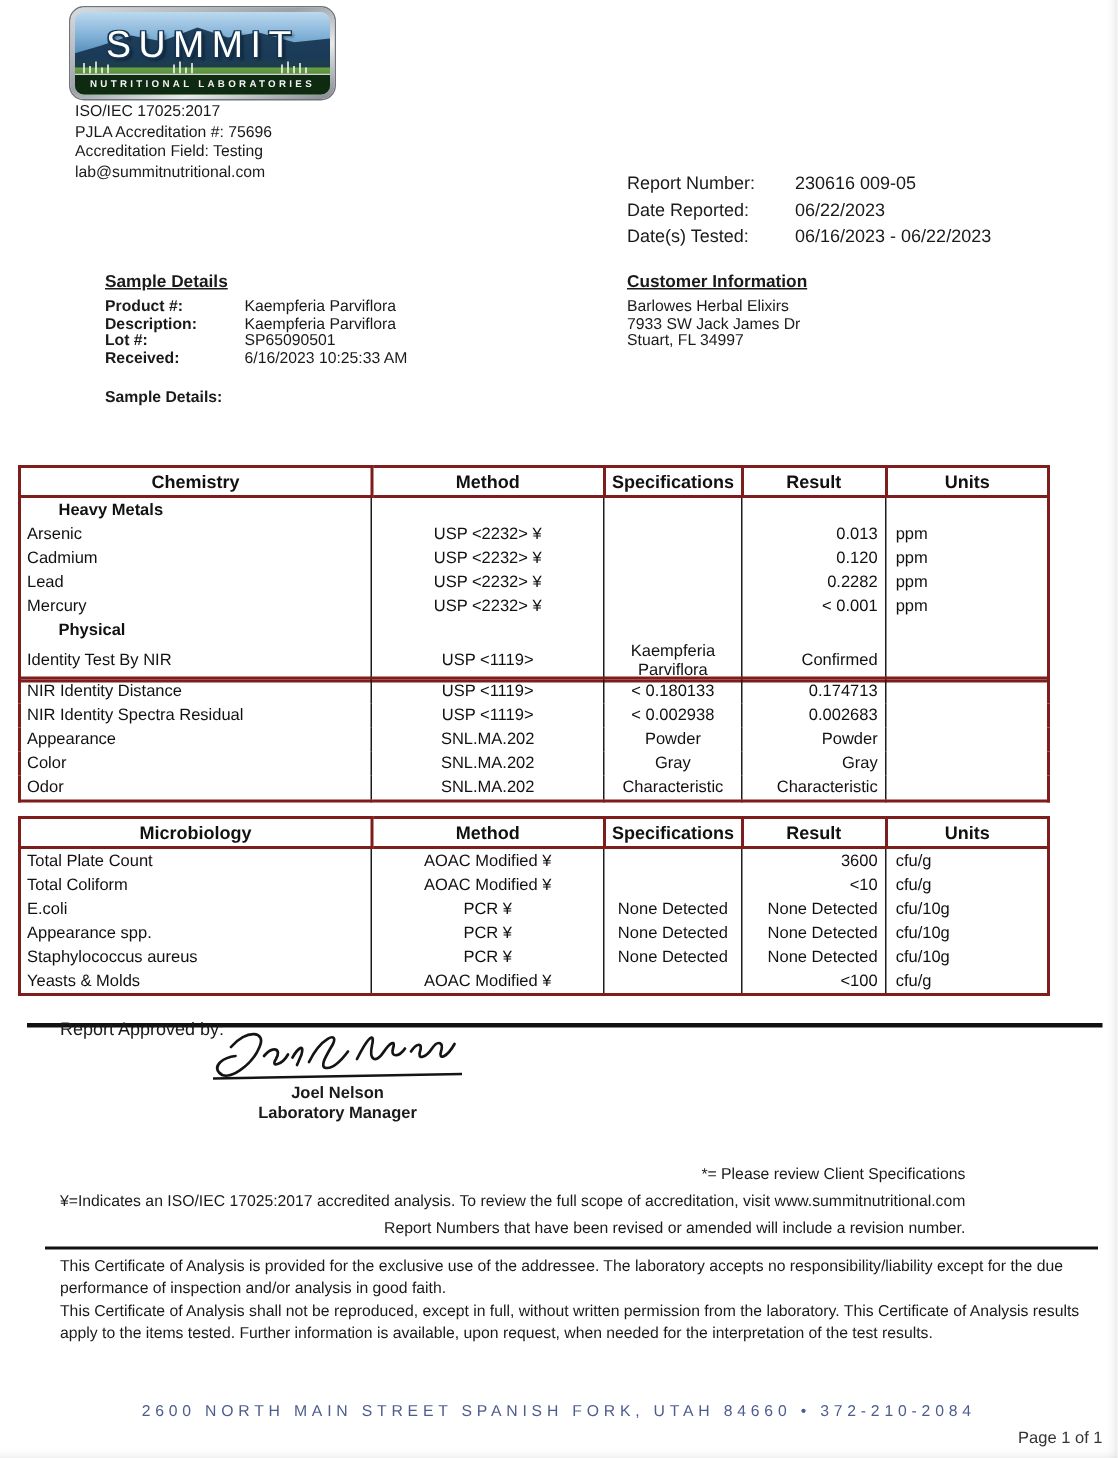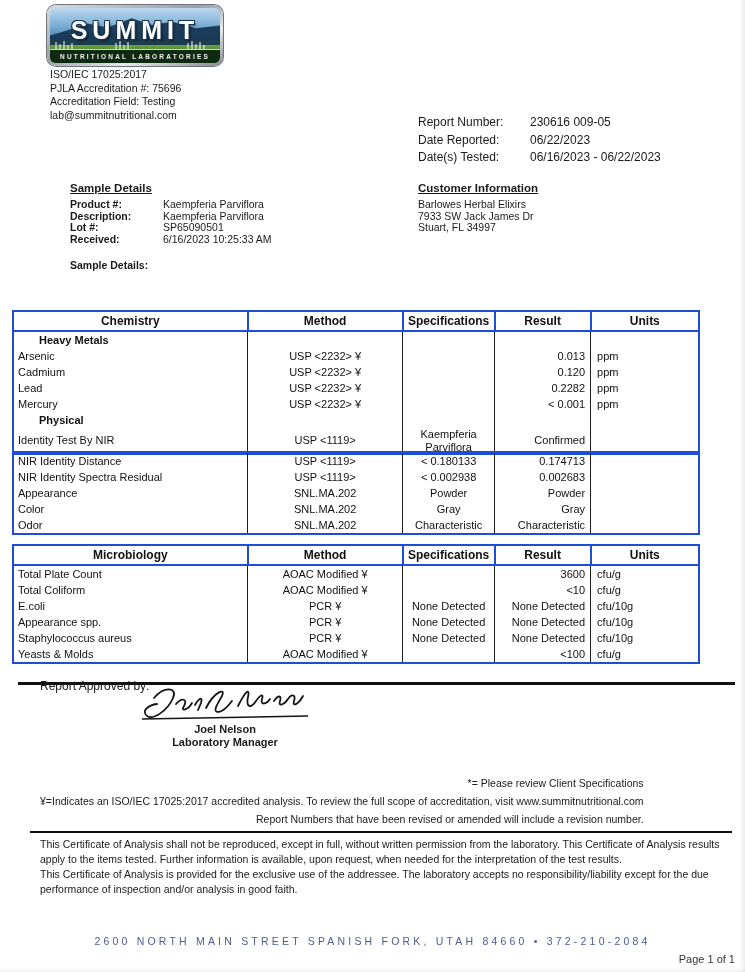--- a/index.html
+++ b/index.html
@@ -18,21 +18,21 @@
     position:relative; width:100%; height:100%; border-radius:6px; overflow:hidden;
     background:linear-gradient(180deg,#bcd9ef 0%,#7fb0d6 30%,#4c85b4 55%,#79ad4f 62%,#4e8a2e 78%,#2f6b1e 100%);
   }
   .logo-mountain {
     position:absolute; left:0; top:8%; width:100%; height:60%; background:#16344f;
     clip-path:polygon(0% 70%,10% 55%,22% 34%,34% 46%,48% 18%,60% 38%,72% 28%,86% 48%,100% 40%,100% 100%,0% 100%);
     opacity:.92;
   }
   .logo-brand {
     position:absolute; left:0; right:0; top:8px; text-align:center;
-    font-size:25px; font-weight:700; letter-spacing:5px; color:#ffffff;
+    font-size:25px; font-weight:400; letter-spacing:5px; color:#ffffff;
     text-shadow:1px 1px 0 #16344f,-1px 1px 0 #16344f,1px -1px 0 #16344f,-1px -1px 0 #16344f,2px 2px 2px rgba(0,0,0,.45);
   }
   .logo-band {
     position:absolute; left:0; right:0; bottom:0; height:13px; background:#0e2a10;
     border-top:1px solid #cfd4d8; text-align:center;
   }
   .logo-tagline { font-size:6.5px; letter-spacing:2.2px; color:#f2f2f2; line-height:13px; font-weight:700; }
   .tufts { position:absolute; left:0; bottom:13px; width:100%; height:12px; }
   
   .accreditation { position:absolute; left:50px; top:68px; font-size:10.5px; line-height:13.5px; }
@@ -44,21 +44,21 @@
   .sample-details { position:absolute; left:70px; top:183px; font-size:10.5px; line-height:11.8px; }
   .field-row { display:flex; }
   .field-label { width:93px; font-weight:700; }
   .sample-extra { position:absolute; left:70px; top:259px; font-size:10.5px; font-weight:700; }
   .customer-info { position:absolute; left:418px; top:183px; font-size:10.5px; line-height:11.8px; }
   
   .coa-title { position:absolute; left:0; right:0; top:285px; text-align:center; font-size:15.5px; font-weight:600; }
   
   table.coa { position:absolute; left:12px; width:688px; border-collapse:collapse; table-layout:fixed;
     font-size:11px; color:#111; }
-  table.coa, table.coa th { border:2px solid #1d4ed8; }
+  table.coa, table.coa th { border:2px solid #7f1d1d; }
   table.coa th { font-size:12px; font-weight:700; text-align:center; height:18px; padding:0; }
   table.coa td { border-left:1px solid #1c1c1c; border-right:1px solid #1c1c1c; height:16px; padding:0 4px; line-height:1.15; }
   table.coa td:nth-child(2), table.coa td:nth-child(3) { text-align:center; }
   table.coa td:nth-child(4) { text-align:right; padding-right:5px; }
   table.coa td:nth-child(5) { text-align:left; padding-left:6px;margin-left:12px; }
   tr.bold-row td:first-child { font-weight:700;padding-left:25px; }
   .t-chem { top:310px; }
   .t-phys { top:451px; }
   .t-micro { top:544px; }
   
@@ -379,20 +379,20 @@
   <div class="footnotes">
 
   <div>*= Please review Client Specifications</div>
       <div>¥=Indicates an ISO/IEC 17025:2017 accredited analysis. To review the full scope of accreditation, visit www.summitnutritional.com</div>
       <div>Report Numbers that have been revised or amended will include a revision number.</div>
     </div>
 
   <div class="divider2"></div>
   <div class="disclaimer">
 
-  <div>This Certificate of Analysis shall not be reproduced, except in full, without written permission from the laboratory. This Certificate of Analysis results apply to the items tested. Further information is available, upon request, when needed for the interpretation of the test results.</div>
-      <div>This Certificate of Analysis is provided for the exclusive use of the addressee. The laboratory accepts no responsibility/liability except for the due performance of inspection and/or analysis in good faith.</div>
+  <div>This Certificate of Analysis is provided for the exclusive use of the addressee. The laboratory accepts no responsibility/liability except for the due performance of inspection and/or analysis in good faith.</div>
+      <div>This Certificate of Analysis shall not be reproduced, except in full, without written permission from the laboratory. This Certificate of Analysis results apply to the items tested. Further information is available, upon request, when needed for the interpretation of the test results.</div>
     </div>
 
   <div class="footer-address">2600 NORTH MAIN STREET  SPANISH FORK, UTAH  84660 • 372-210-2084</div>
   <div class="page-number">Page 1 of 1</div>
 
 </div>
 
 </body></html>

